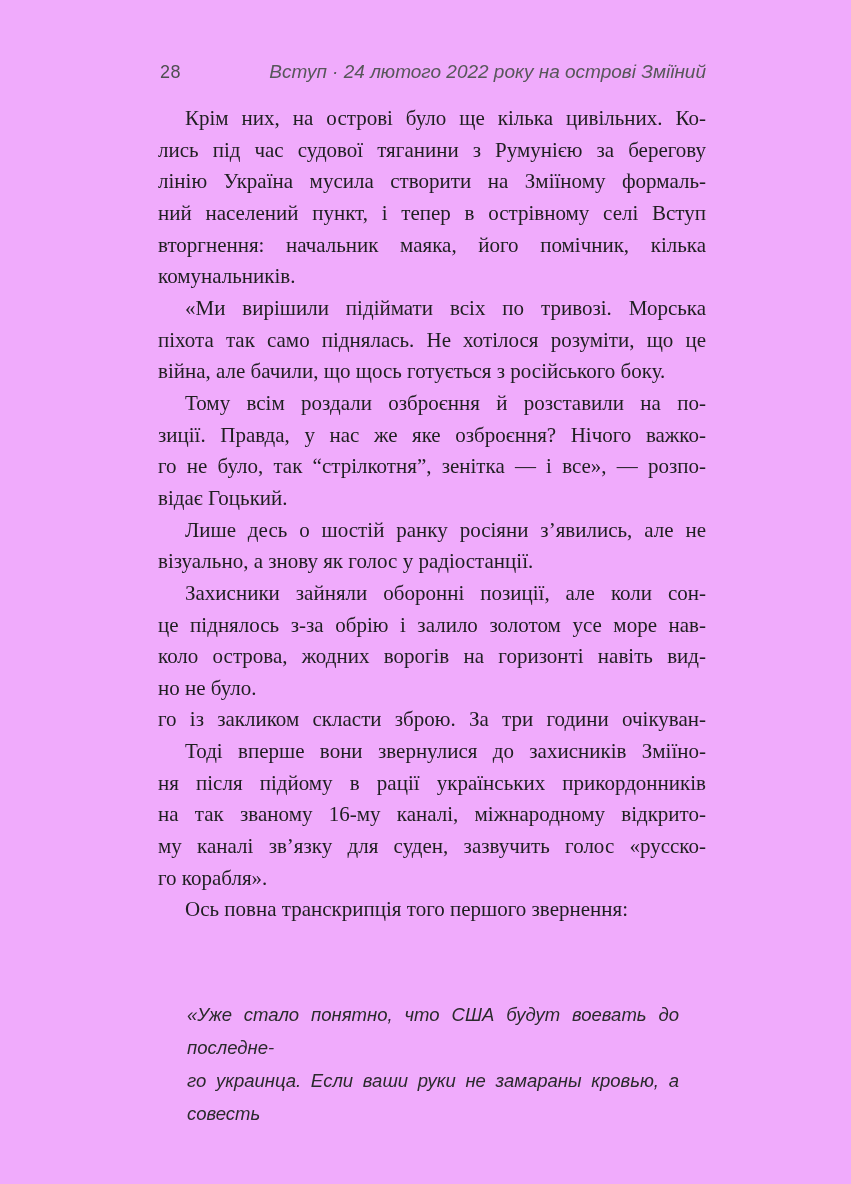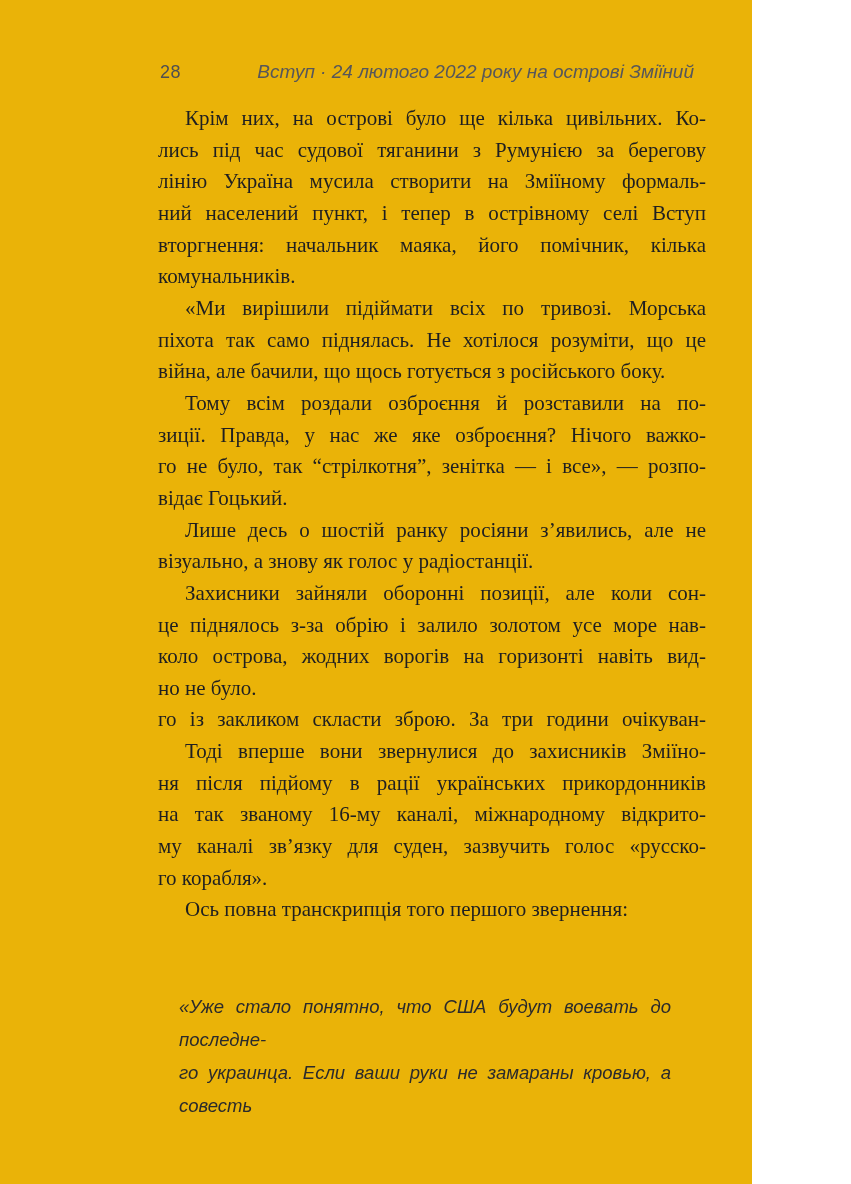--- a/index.html
+++ b/index.html
@@ -2,23 +2,23 @@
 <html lang="uk"><head>
 <meta charset="utf-8">
 <style>
   html, body {
     margin: 0;
     padding: 0;
     background: #ffffff;
   }
   .page {
     position: relative;
-    width: 752px;
+    width: 851px;
     height: 1184px;
-    background: #eab308;
+    background: #f0abfc;
     overflow: hidden;
   }
   
   .page-header {
     position: absolute;
     left: 158px;
     top: 61px;
     width: 548px;
     height: 26px;
   }
@@ -26,21 +26,21 @@
     position: absolute;
     left: 2px;
     top: 1px;
     font-family: "Liberation Sans", sans-serif;
     font-size: 18px;
     letter-spacing: 0.5px;
     color: #4f4f51;
   }
   .running-head {
     position: absolute;
-    right: 12px;
+    right: 0;
     top: 0;
     width: 100%;
     text-align: right;
     font-family: "Liberation Sans", sans-serif;
     font-style: italic;
     font-size: 19px;
     color: #57575a;
   }
   
   .body-text {
@@ -61,21 +61,21 @@
     white-space: normal;
   }
   .line.first { text-indent: 27px; }
   .line.end { text-align-last: left; }
   
   .quote {
     position: absolute;
     left: 179px;
     top: 990px;
     width: 492px;
-    margin: 0;
+    margin: 8px;
     font-family: "Liberation Sans", sans-serif;
     font-style: italic;
     font-size: 18.5px;
     line-height: 33px;
     color: #2a2a2c;
   }
   .qline {
     text-align: justify;
     text-align-last: justify;
     text-justify: inter-word;

